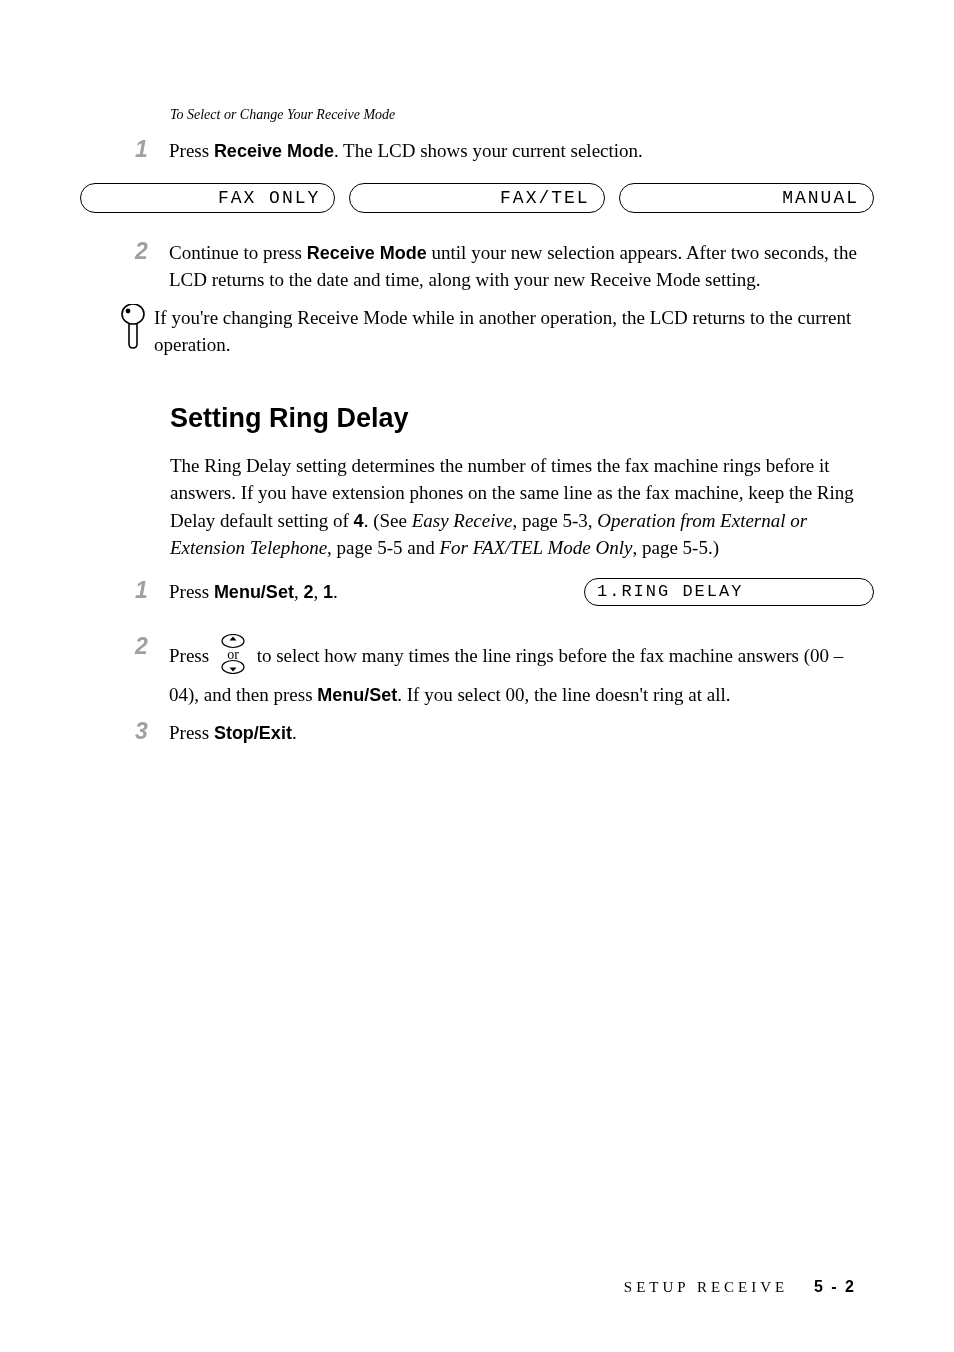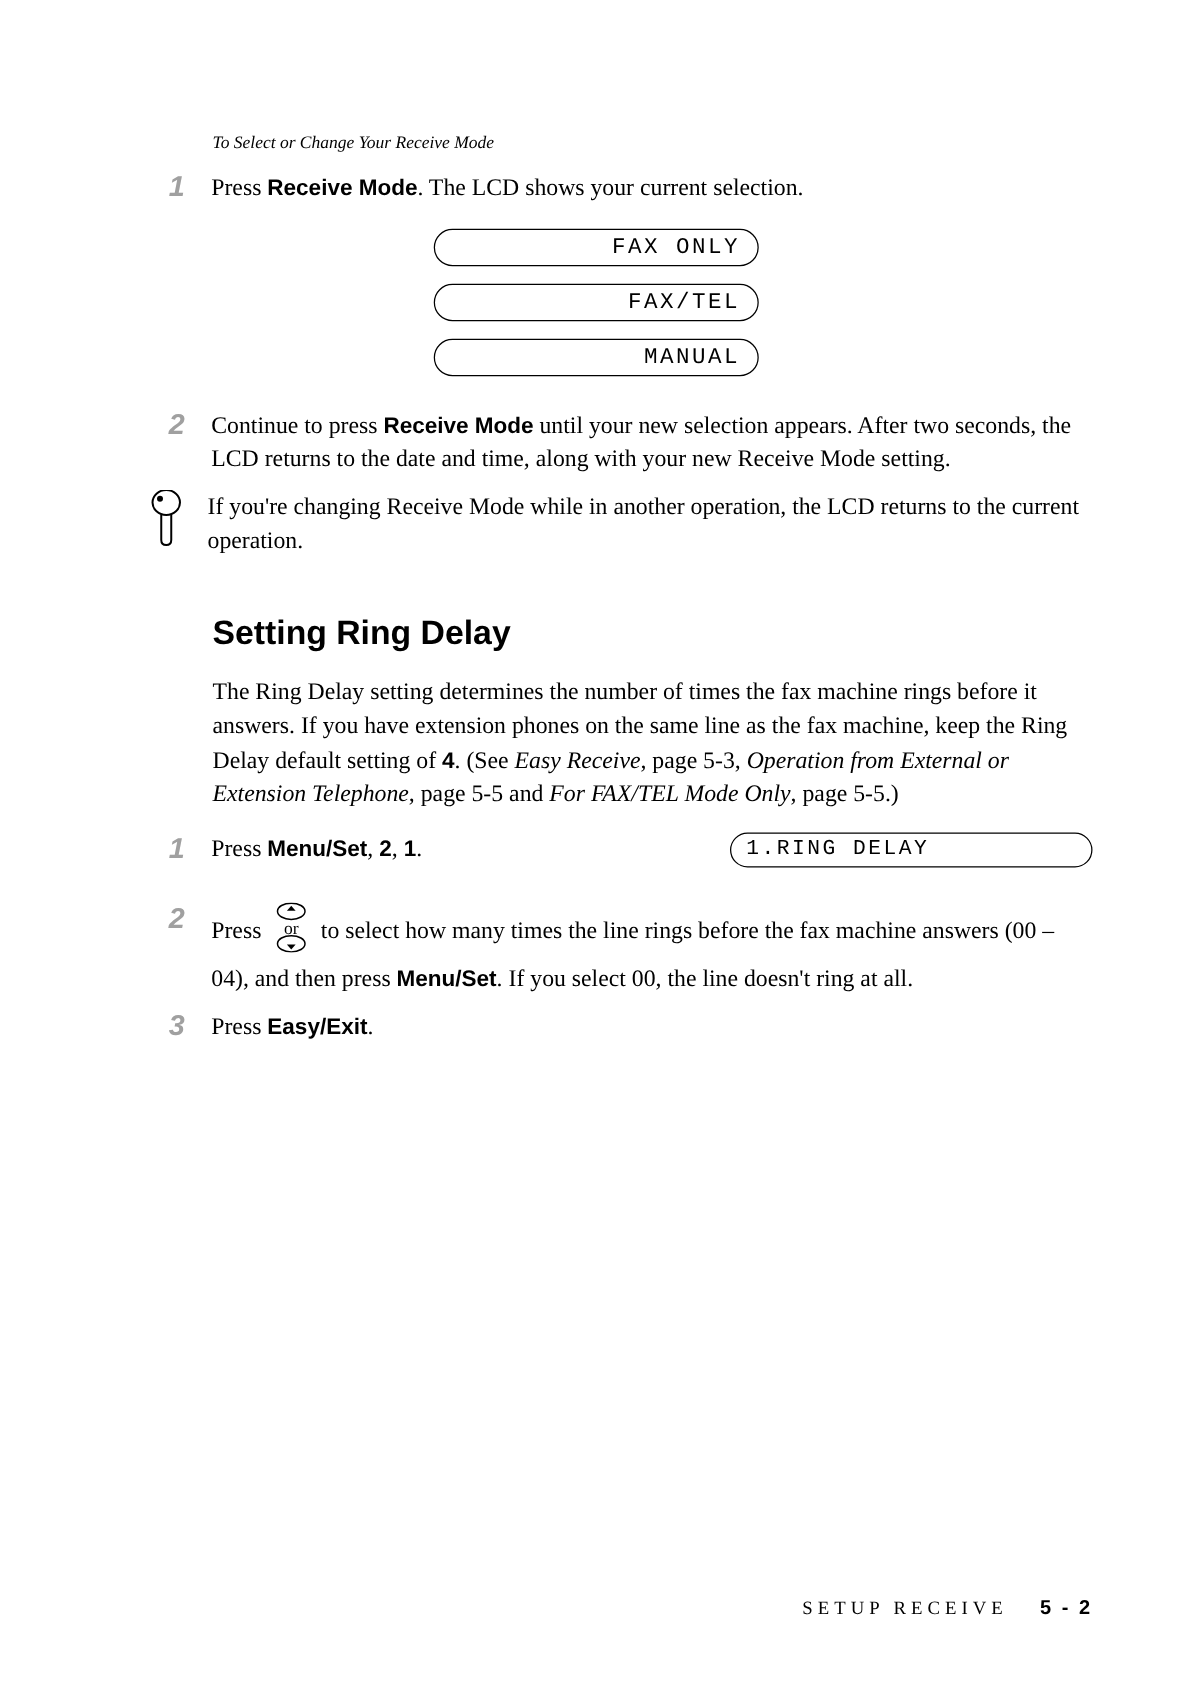--- a/index.html
+++ b/index.html
@@ -38,21 +38,21 @@
     margin-left: 55px;
   }
   .step-body {
     flex: 1;
     line-height: 1.45;
   }
   .bold { font-weight: bold; font-family: Arial, Helvetica, sans-serif; font-size: 18px; }
   .lcd-stack {
     margin: 18px 0 26px 0;
     display: flex;
-    flex-direction: column;
+    flex-direction: row;
     align-items: center;
     gap: 14px;
   }
   .lcd {
     width: 260px;
     height: 30px;
     border: 1.5px solid #000;
     border-radius: 15px;
     font-family: "Courier New", monospace;
     font-size: 18px;
@@ -61,21 +61,21 @@
     align-items: center;
     justify-content: flex-end;
     padding: 0 14px;
     white-space: pre;
   }
   .lcd.left { justify-content: flex-start; }
   .note-row {
     display: flex;
     align-items: flex-start;
     margin: 6px 0 0 40px;
-    gap: 18px;
+    gap: 6px;
   }
   .note-icon {
     width: 28px;
     flex: 0 0 28px;
     position: relative;
   }
   .note-icon svg { display: block; }
   .note-body { flex: 1; line-height: 1.45; }
   h2.section {
     font-family: Arial, Helvetica, sans-serif;
@@ -108,21 +108,21 @@
     white-space: pre;
   }
   .arrow-svg {
     display: inline-block;
     vertical-align: middle;
     margin: 0 4px;
   }
   .footer {
     position: absolute;
     bottom: 56px;
-    right: 80px;
+    right: 98px;
     font-size: 15px;
     letter-spacing: 4px;
   }
   .footer .pnum {
     font-family: Arial, Helvetica, sans-serif;
     font-weight: bold;
     letter-spacing: 2px;
     margin-left: 18px;
     font-size: 16px;
   }
@@ -192,20 +192,20 @@
         <path d="M15 37.5 L11.5 33.5 L18.5 33.5 Z" fill="#000"></path>
       </svg>
     </span>
     <span>  to select how many times the line rings before the fax machine answers (00 – 04), and then press </span><span class="bold">Menu/Set</span><span>. If you select 00, the line doesn't ring at all.</span>
   </div>
 </div>
 
 <div class="step-row">
   <div class="step-num">3</div>
   <div class="step-body">
-    <span>Press </span><span class="bold">Easy/Exit</span><span>.</span>
+    <span>Press </span><span class="bold">Stop/Exit</span><span>.</span>
   </div>
 </div>
 
 <div class="footer">
   <span>SETUP RECEIVE</span>
   <span class="pnum">5 - 2</span>
 </div>
 
 </body></html>

